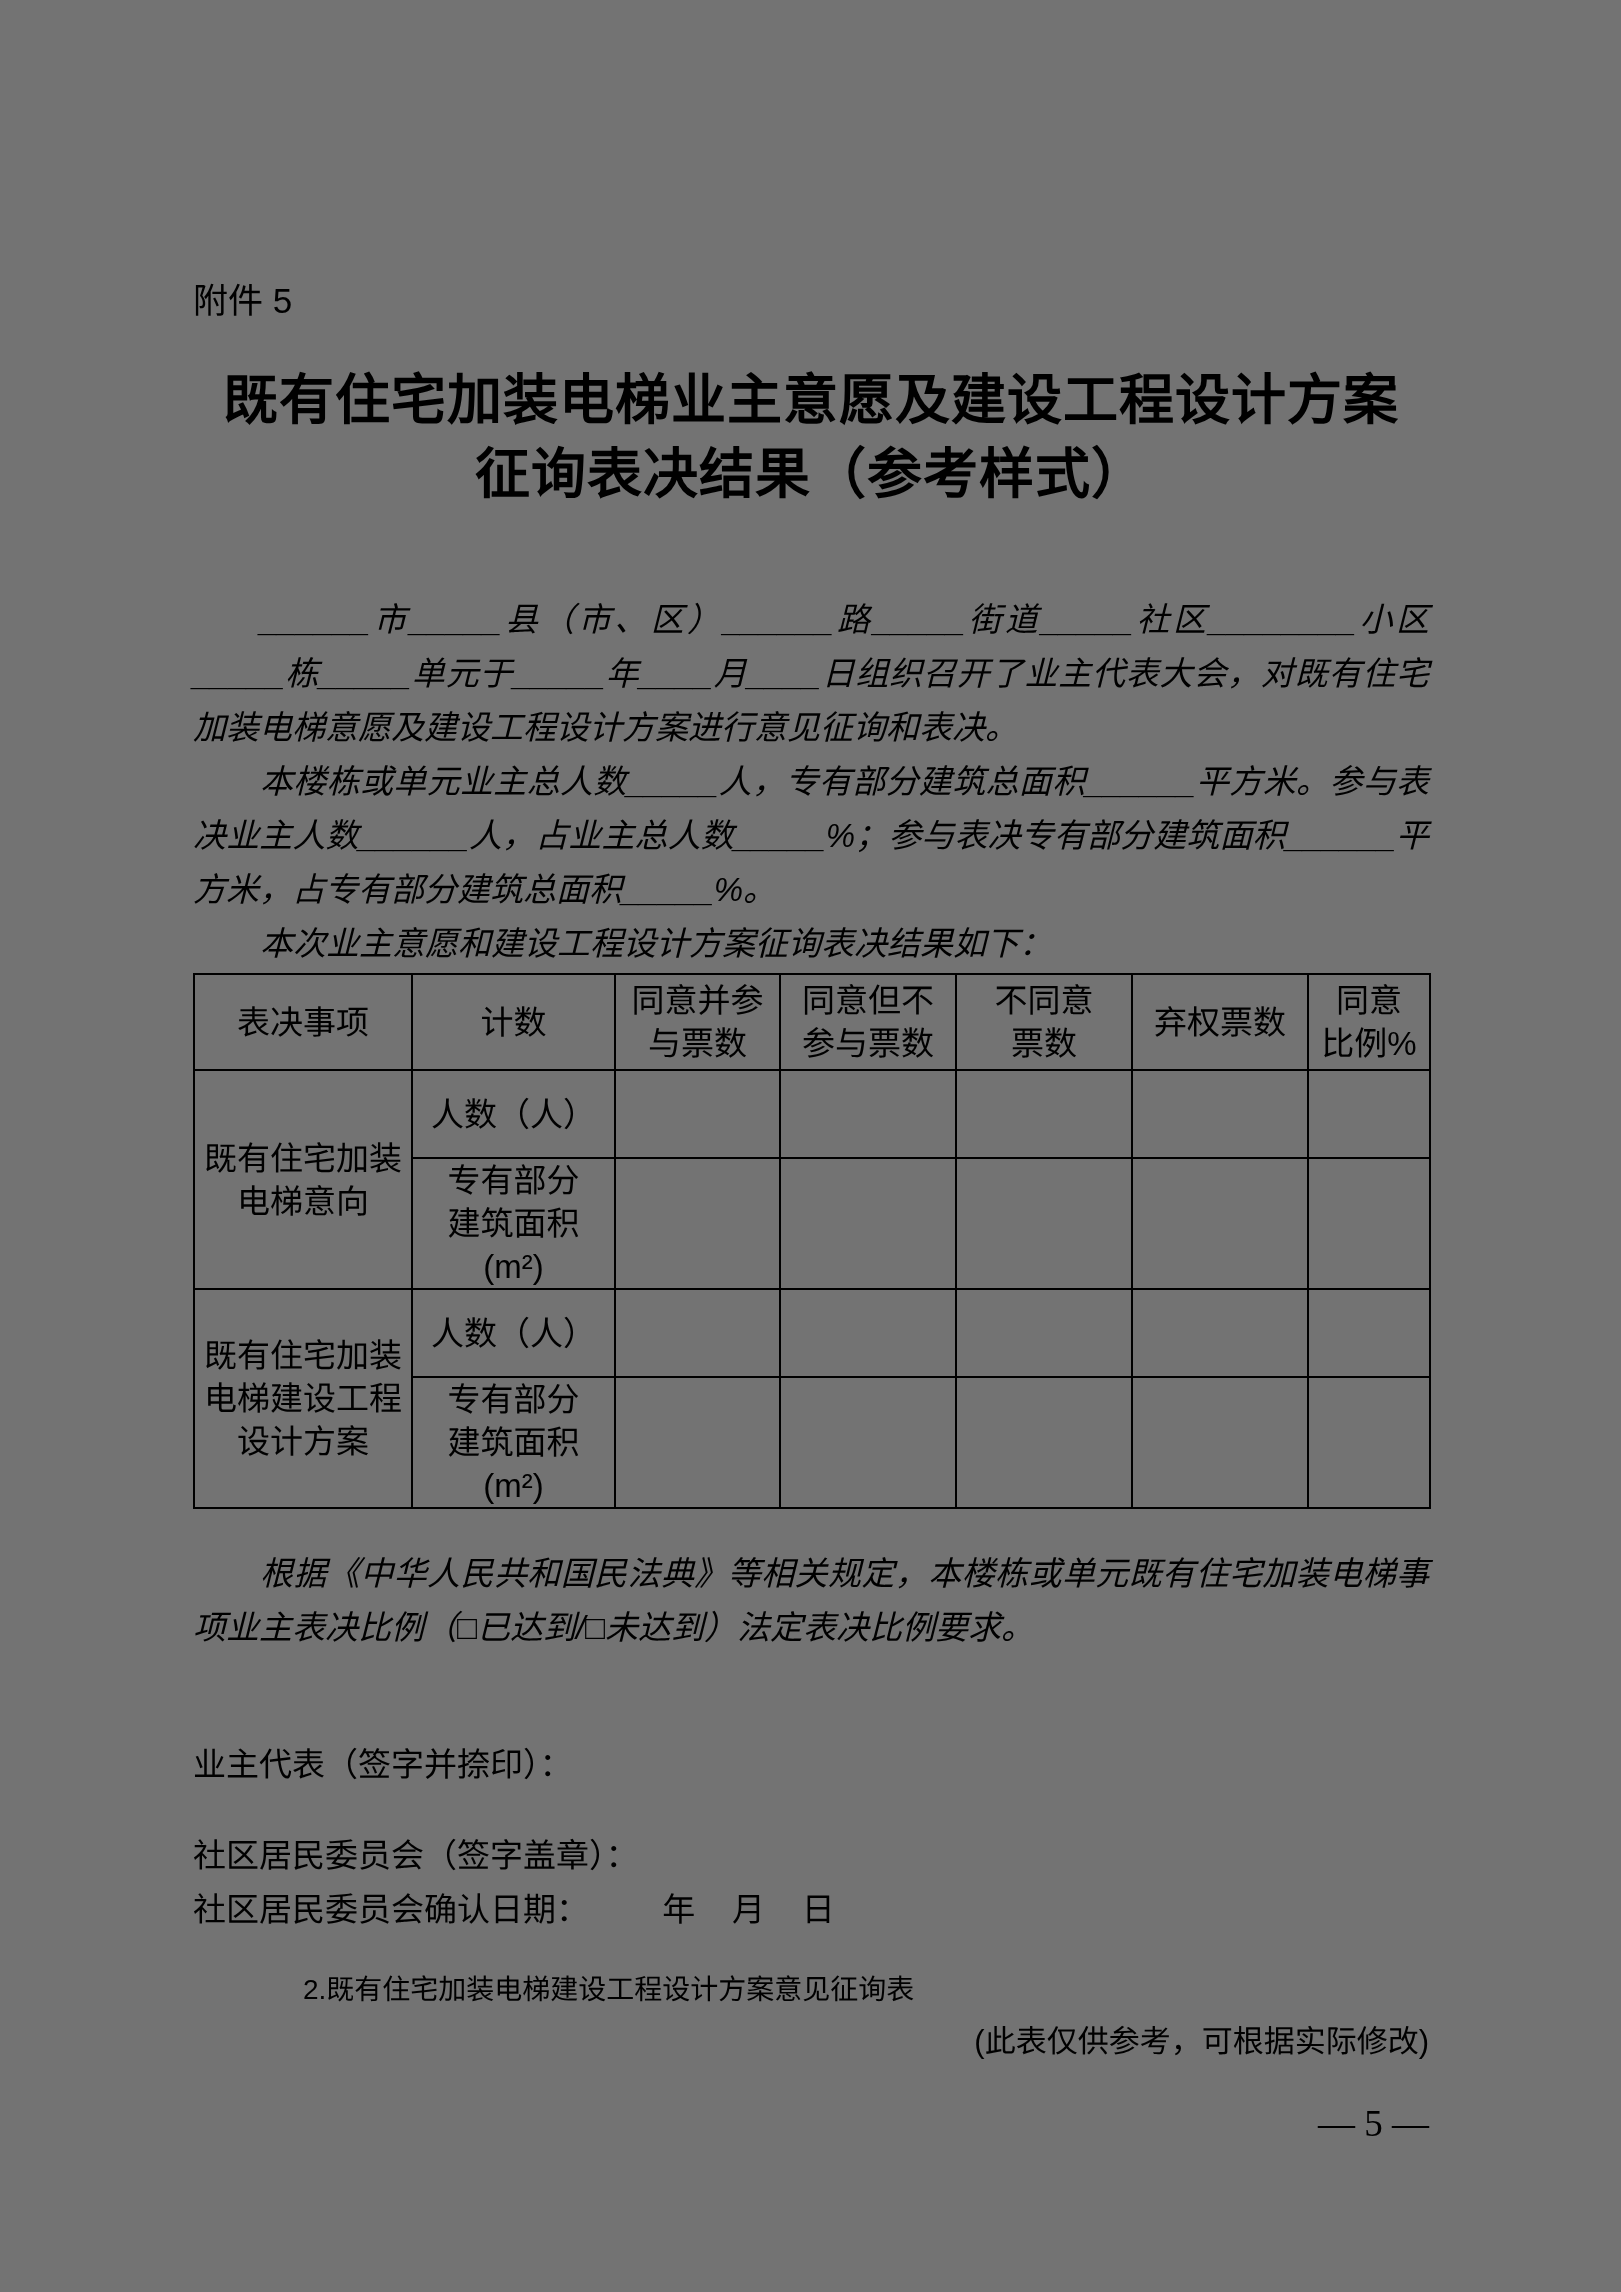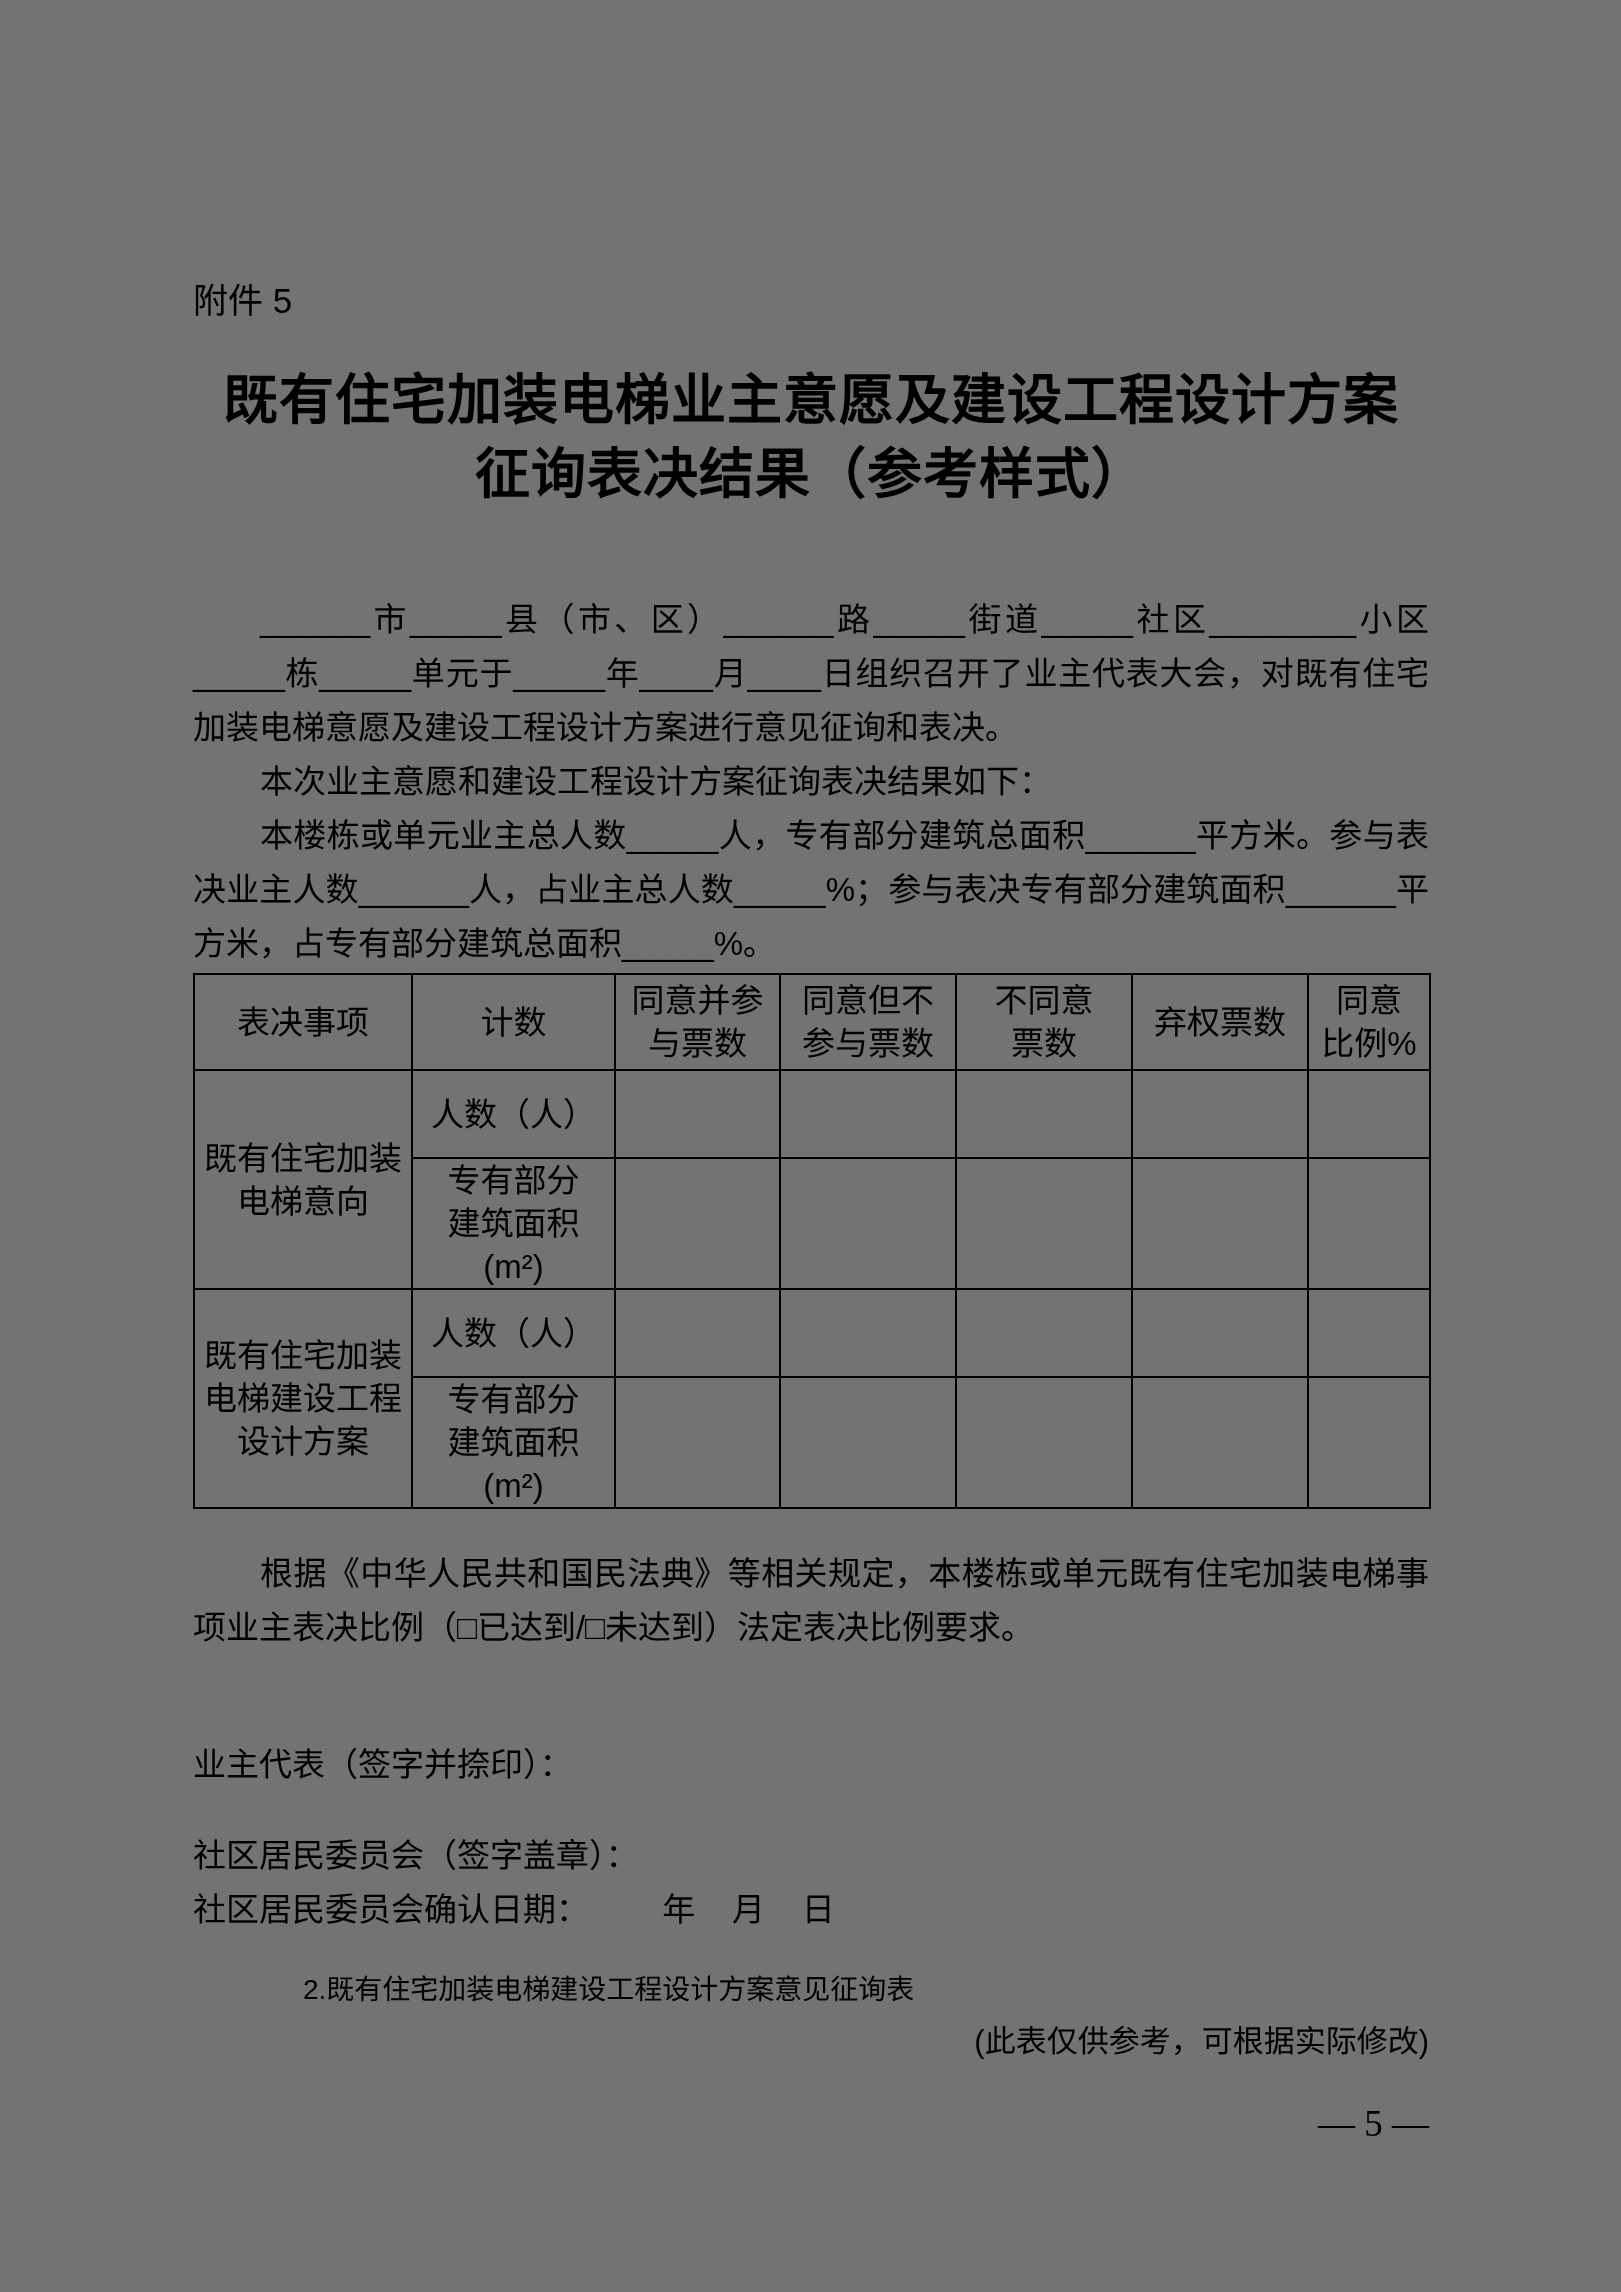--- a/index.html
+++ b/index.html
@@ -28,20 +28,21 @@
     font-weight:bold;
     letter-spacing:1px;
   }
   .body-block{margin-top:82px;}
   p{margin:0;}
   .para{
     font-size:33px;
     line-height:54px;
     text-align:justify;
     white-space:pre-wrap;
+    font-style:italic;
   }
   .indent{text-indent:67px;}
   table.vote{
     border-collapse:collapse;
     width:1236px;
     table-layout:fixed;
     margin-top:2px;
     border-radius:15px;
   }
   table.vote th, table.vote td{
@@ -85,22 +86,22 @@
 
 <div class="page">
   <div class="content">
 
     <div class="attachment">附件 5</div>
 
     <h1 class="doc-title"><span>既有住宅加装电梯业主意愿及建设工程设计方案</span><br><span>征询表决结果（参考样式）</span></h1>
 
     <div class="body-block">
       <p class="para indent">______市_____县（市、区）______路_____街道_____社区________小区_____栋_____单元于_____年____月____日组织召开了业主代表大会，对既有住宅加装电梯意愿及建设工程设计方案进行意见征询和表决。</p>
+      <p class="para indent">本楼栋或单元业主总人数_____人，专有部分建筑总面积______平方米。参与表决业主人数______人，占业主总人数_____%；参与表决专有部分建筑面积______平方米，占专有部分建筑总面积_____%。</p>
       <p class="para indent">本次业主意愿和建设工程设计方案征询表决结果如下：</p>
-      <p class="para indent">本楼栋或单元业主总人数_____人，专有部分建筑总面积______平方米。参与表决业主人数______人，占业主总人数_____%；参与表决专有部分建筑面积______平方米，占专有部分建筑总面积_____%。</p>
     </div>
 
     <table class="vote">
       <colgroup>
         <col style="width:218px">
         <col style="width:203px">
         <col style="width:165px">
         <col style="width:176px">
         <col style="width:176px">
         <col style="width:176px">

